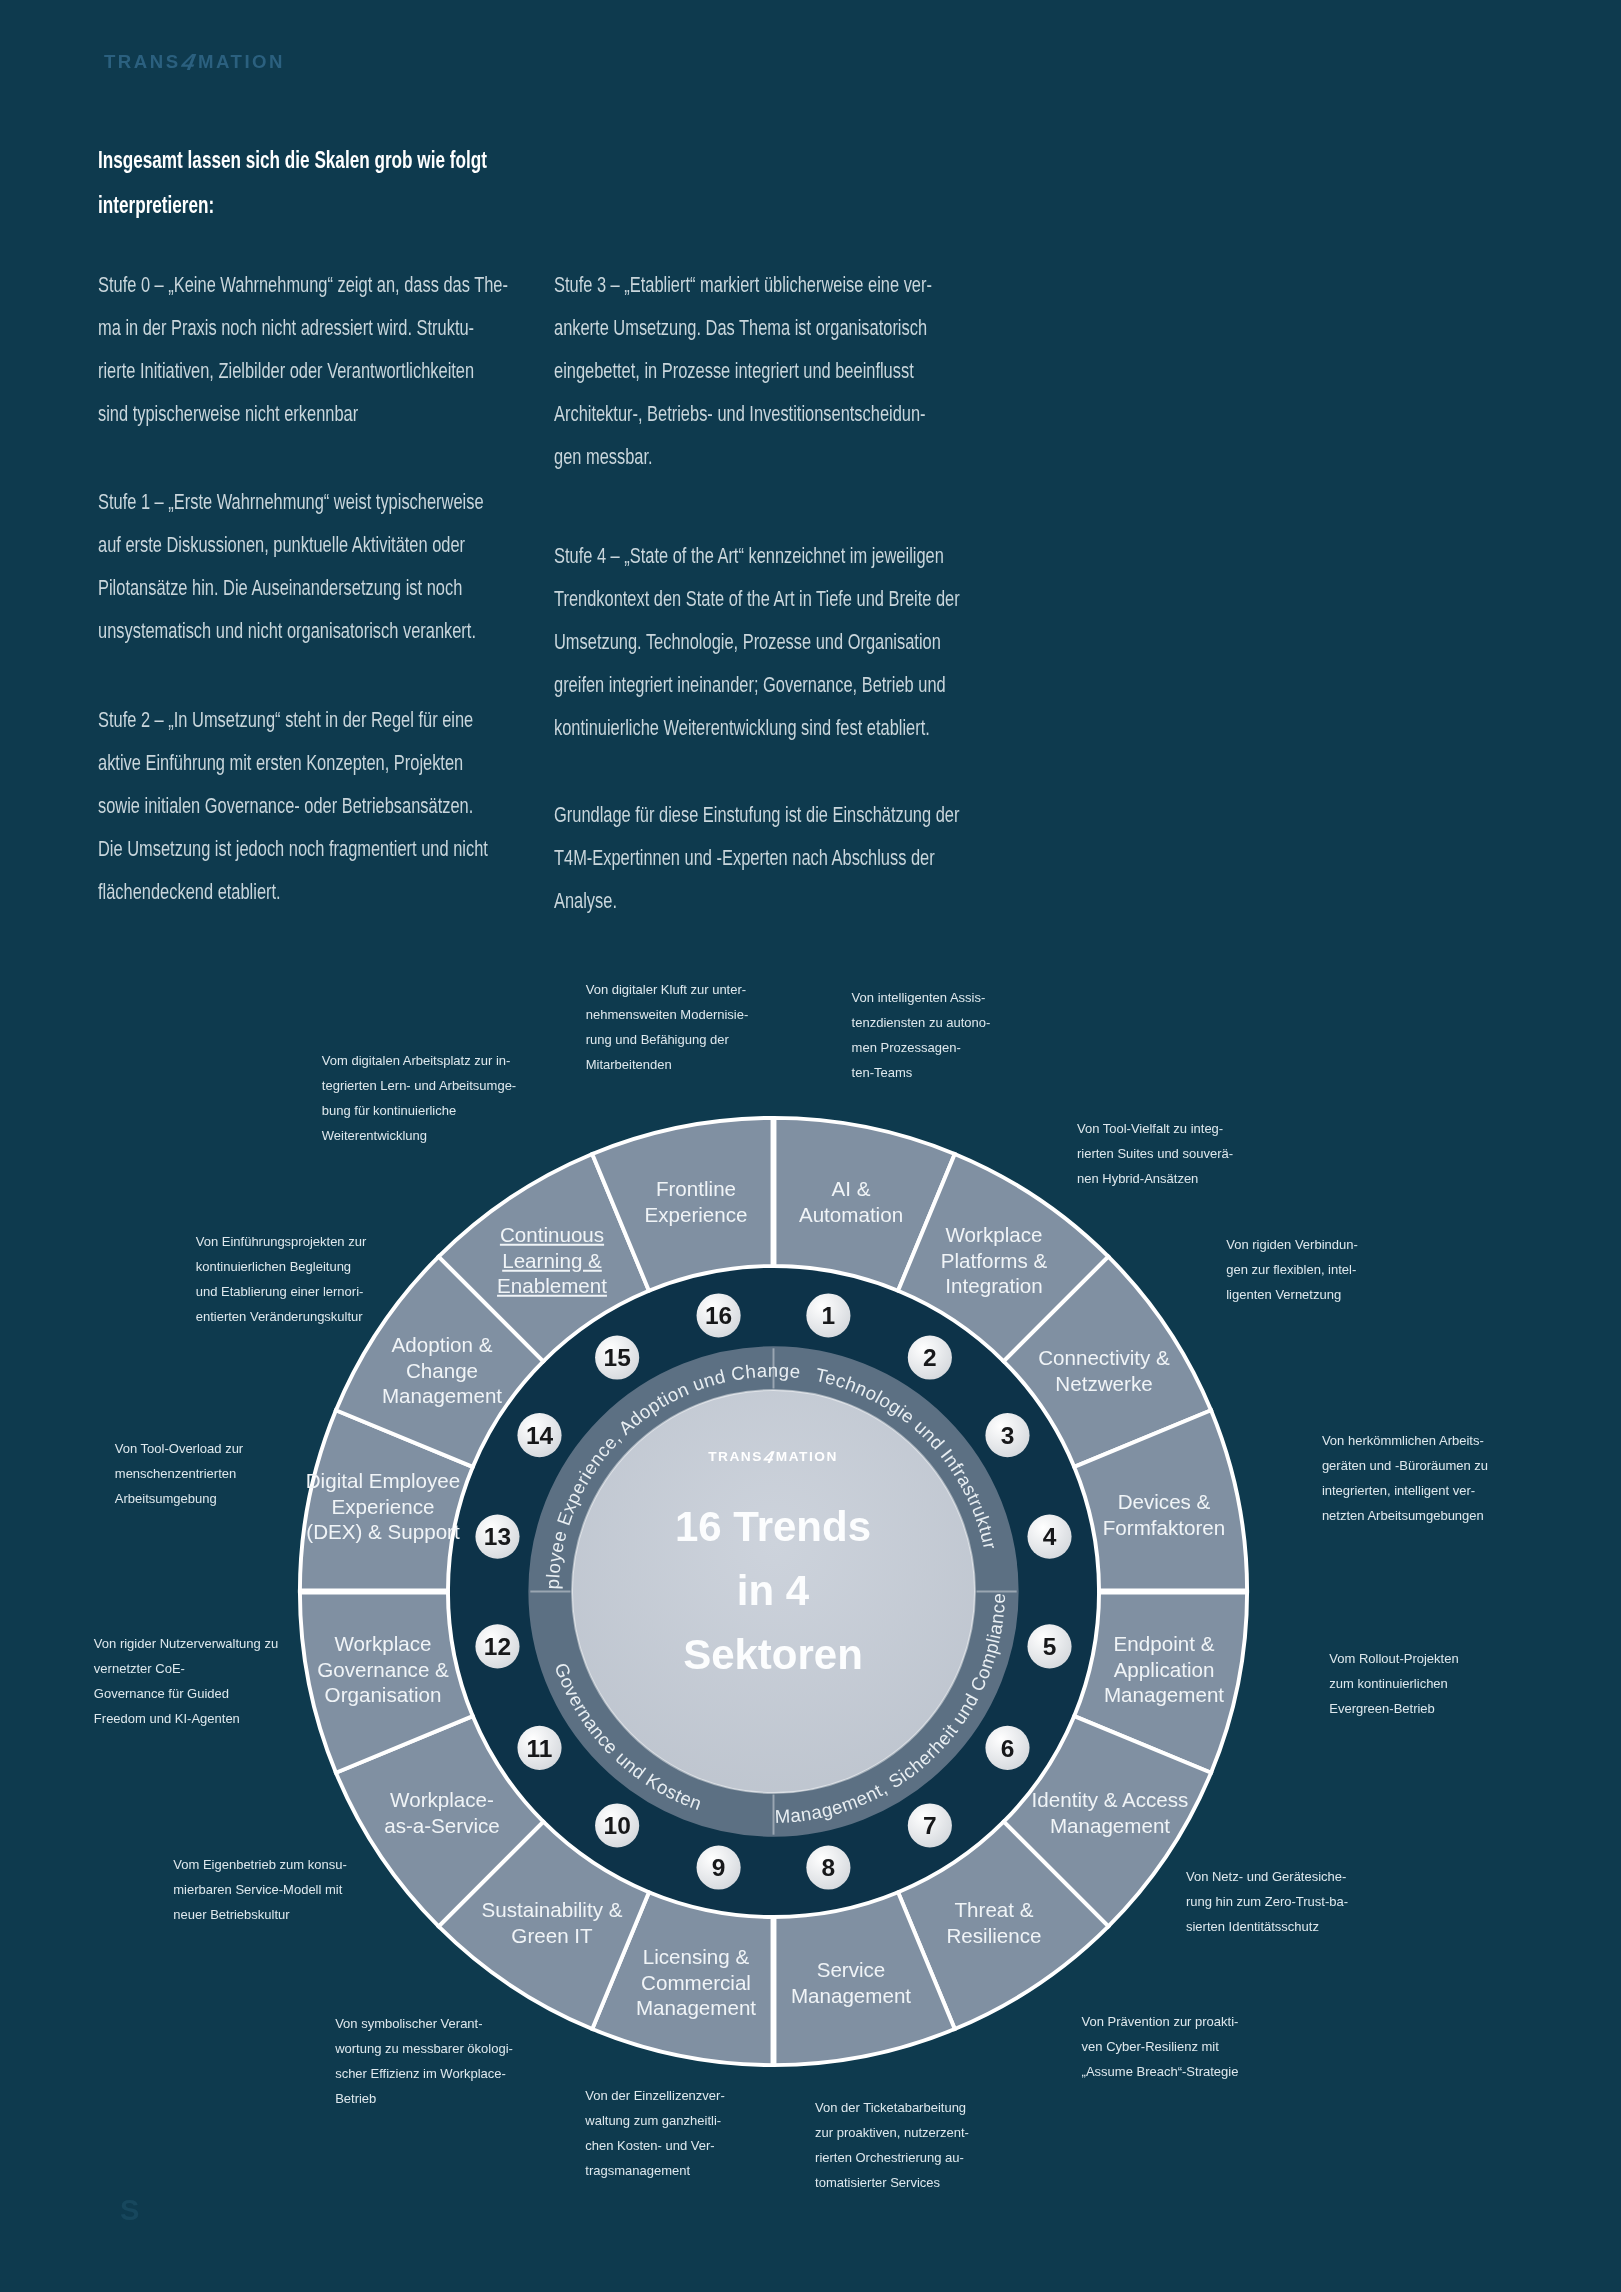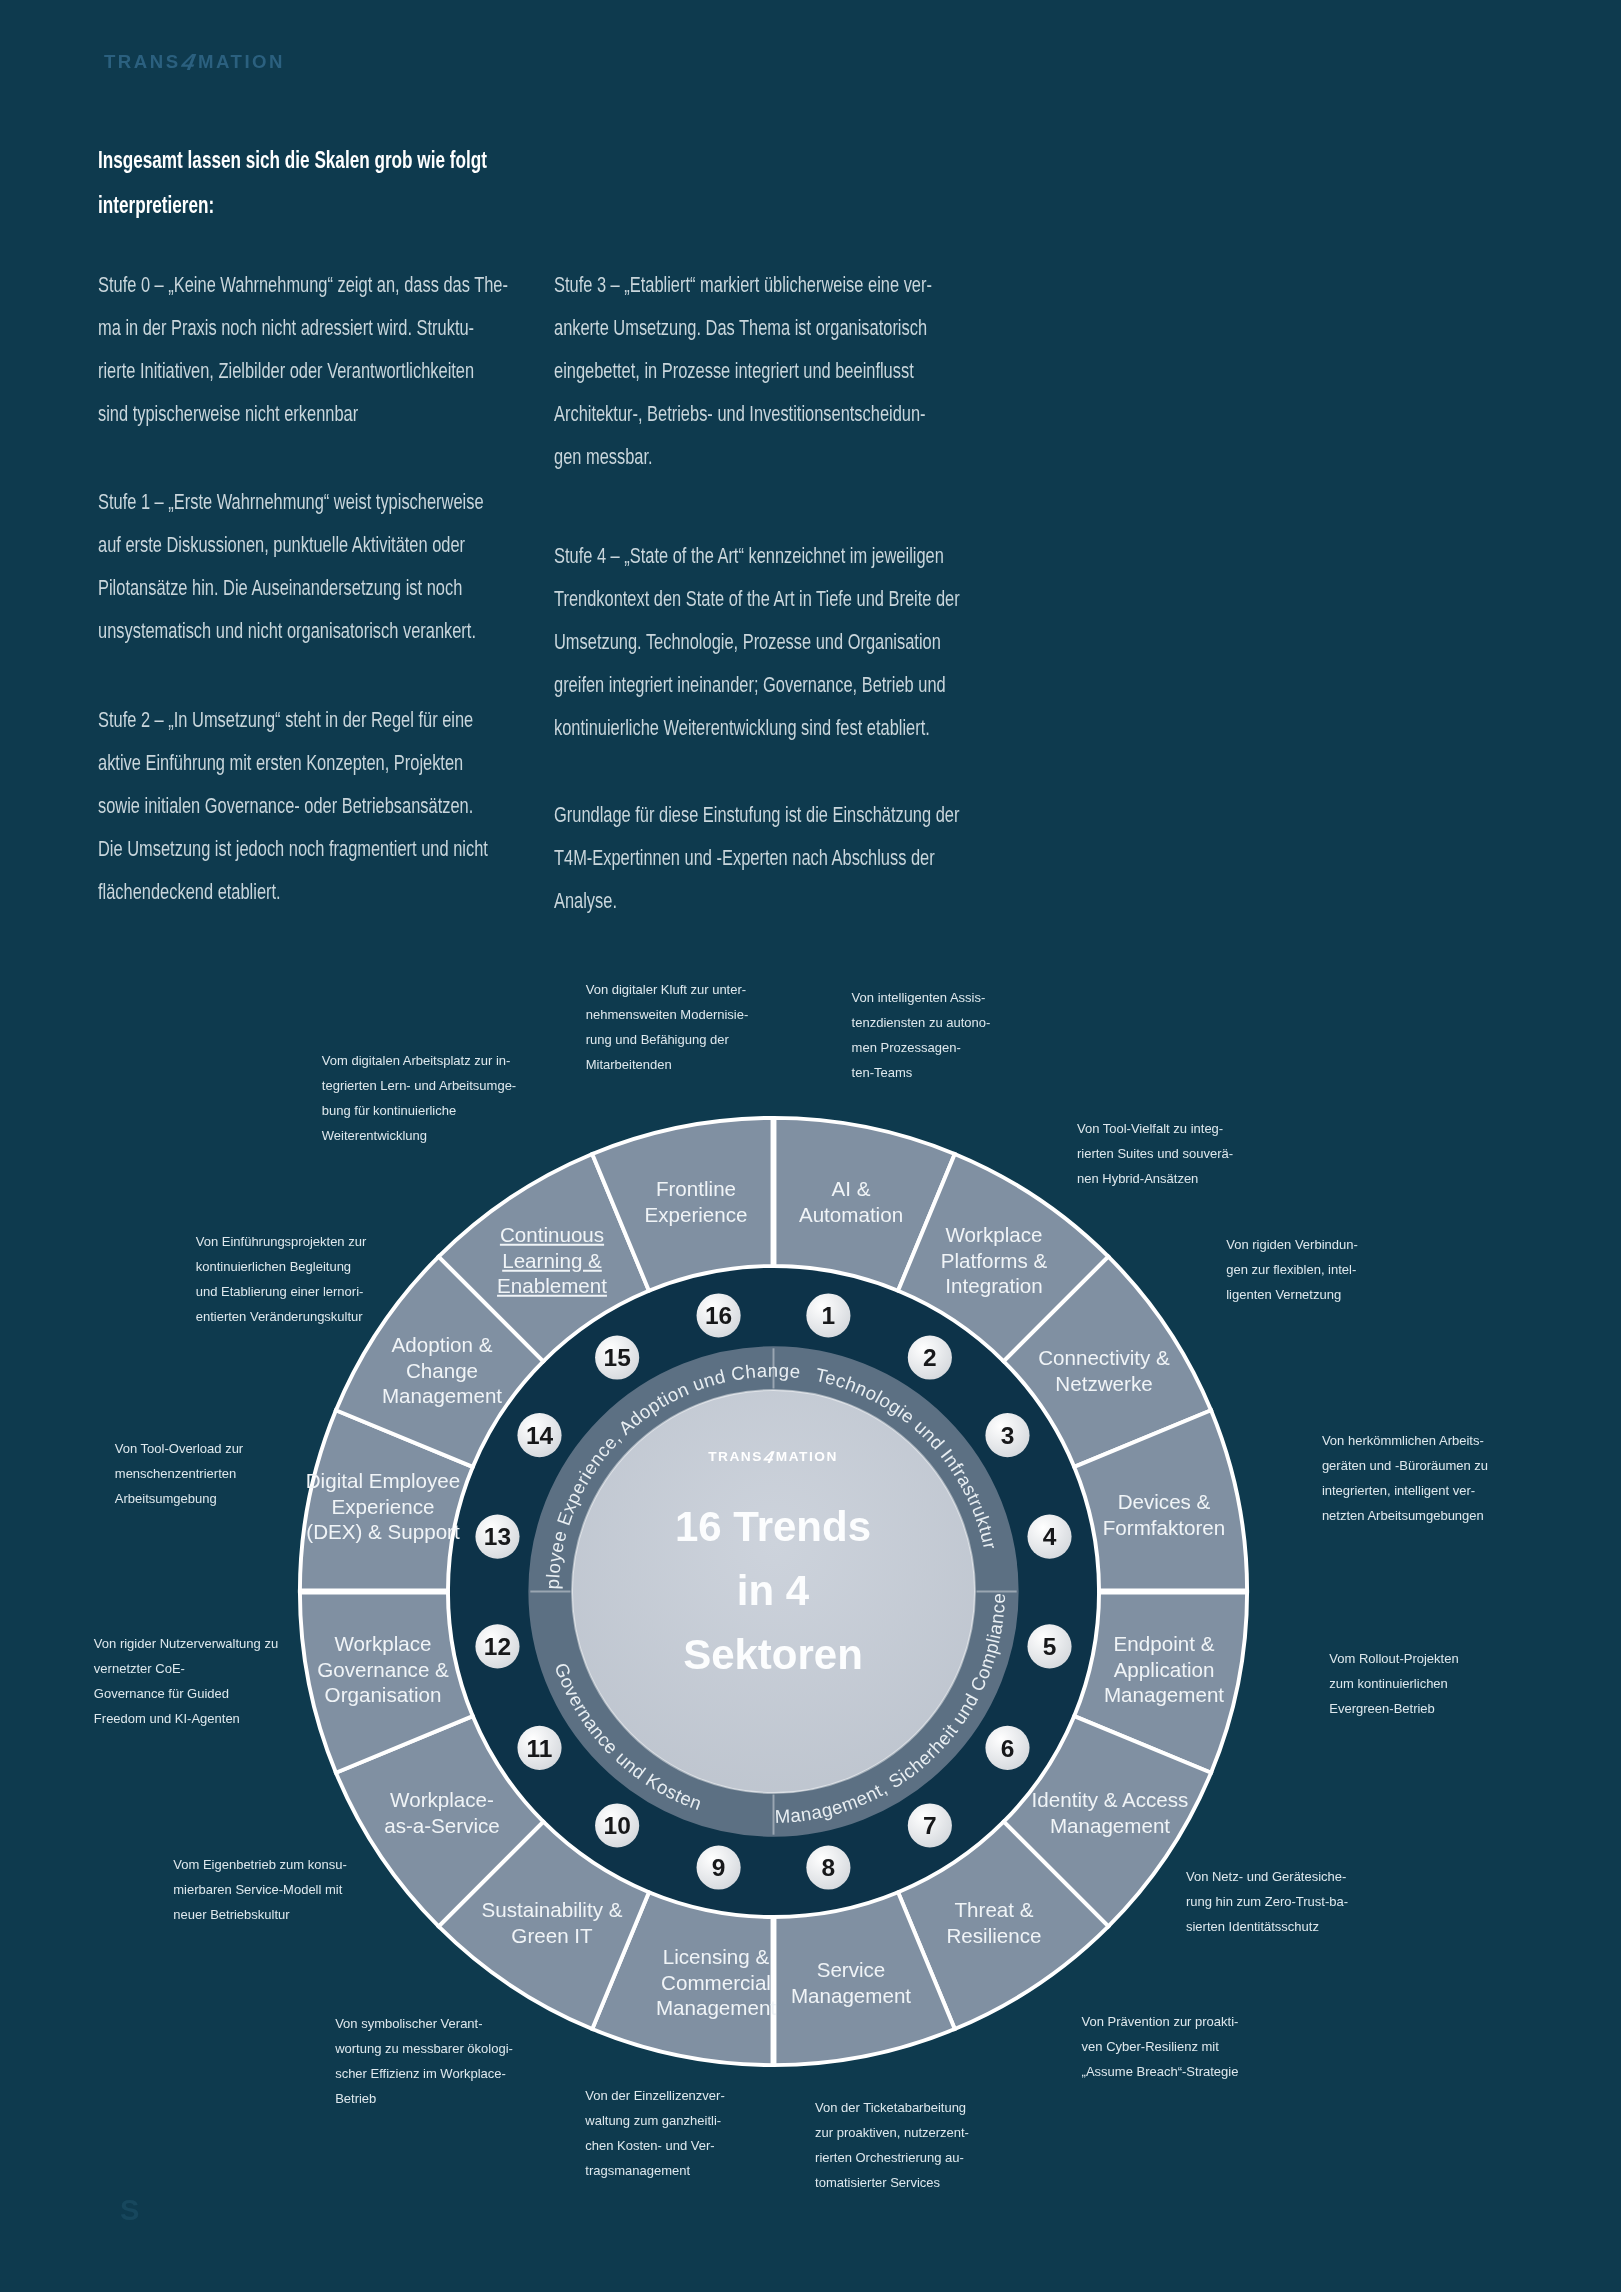--- a/index.html
+++ b/index.html
@@ -185,21 +185,21 @@
 Formfaktoren</div>
     <div class="seg-label" style="left: 920px; top: 607px;">Endpoint &amp;
 Application
 Management</div>
     <div class="seg-label" style="left: 860px; top: 750px; margin-left: 6px;">Identity &amp; Access
 Management</div>
     <div class="seg-label" style="left: 750px; top: 860px;">Threat &amp;
 Resilience</div>
     <div class="seg-label" style="left: 607px; top: 920px;">Service
 Management</div>
-    <div class="seg-label" style="left: 452px; top: 920px; margin-left: 20px;">Licensing &amp;
+    <div class="seg-label" style="left: 452px; top: 920px;">Licensing &amp;
 Commercial
 Management</div>
     <div class="seg-label" style="left: 308px; top: 860px;">Sustainability &amp;
 Green IT</div>
     <div class="seg-label" style="left: 198px; top: 750px;">Workplace-
 as-a-Service</div>
     <div class="seg-label" style="left: 139px; top: 607px;">Workplace
 Governance &amp;
 Organisation</div>
     <div class="seg-label" style="left: 139px; top: 444px;">Digital Employee

